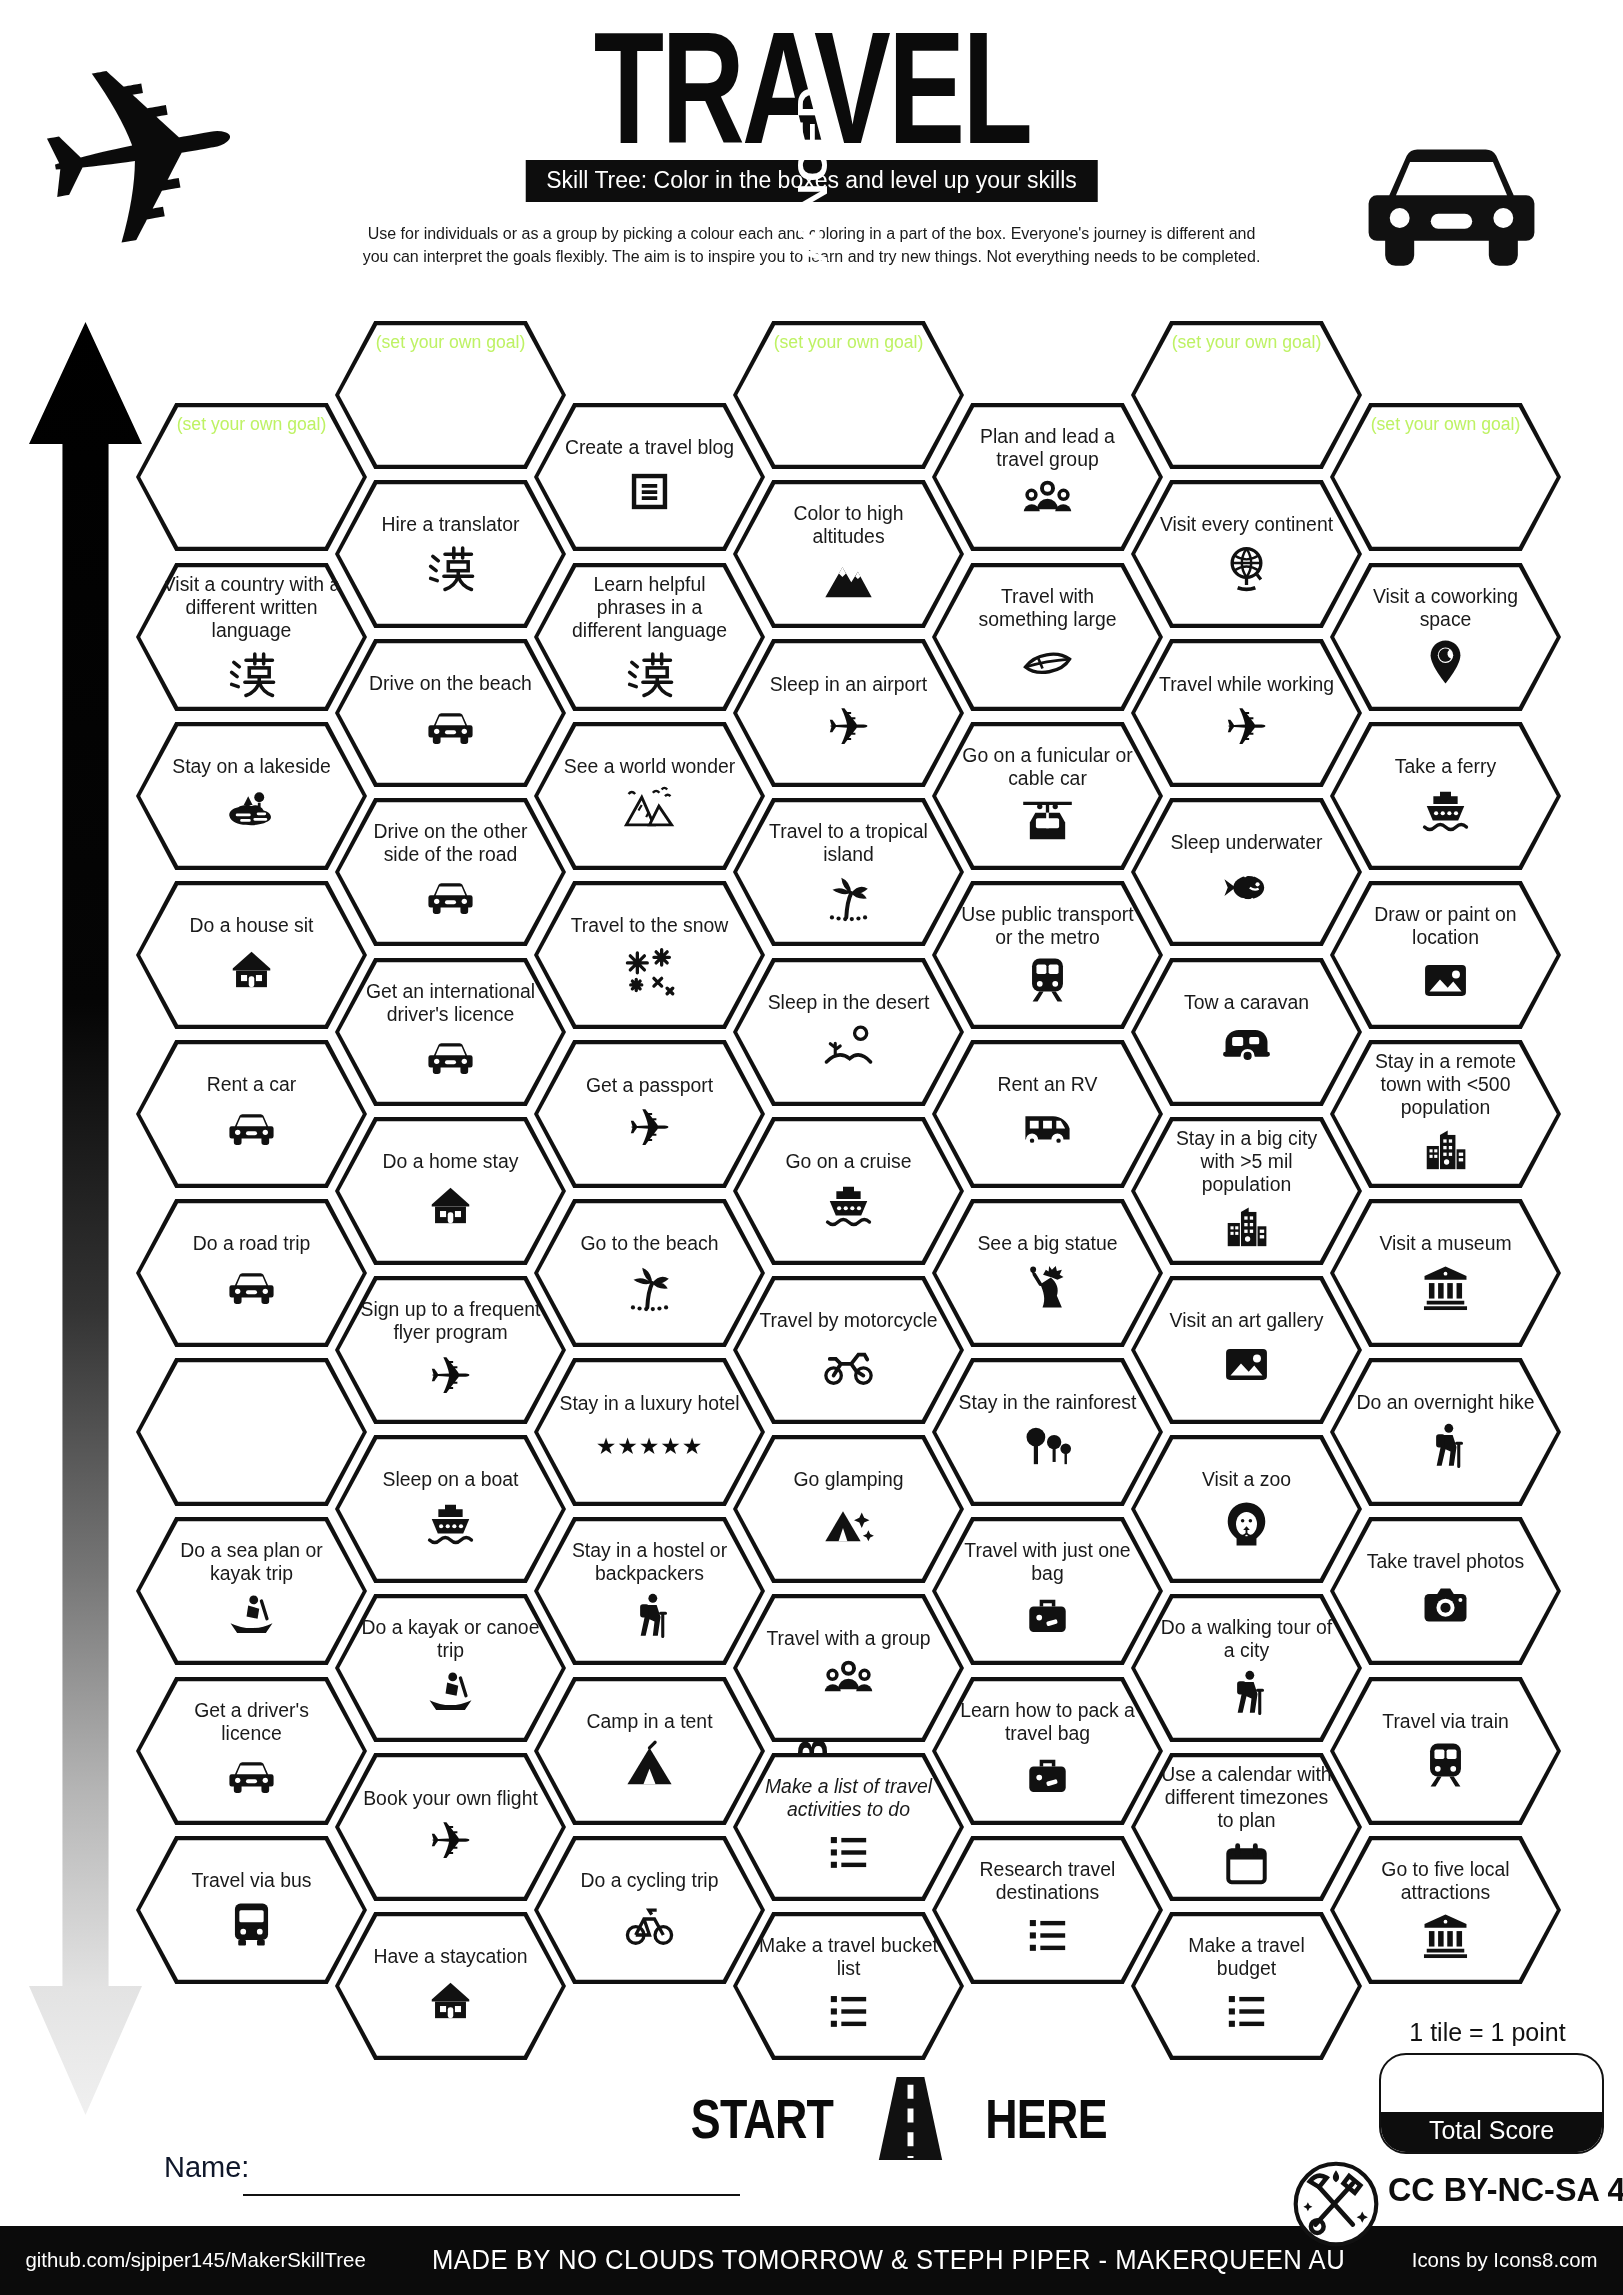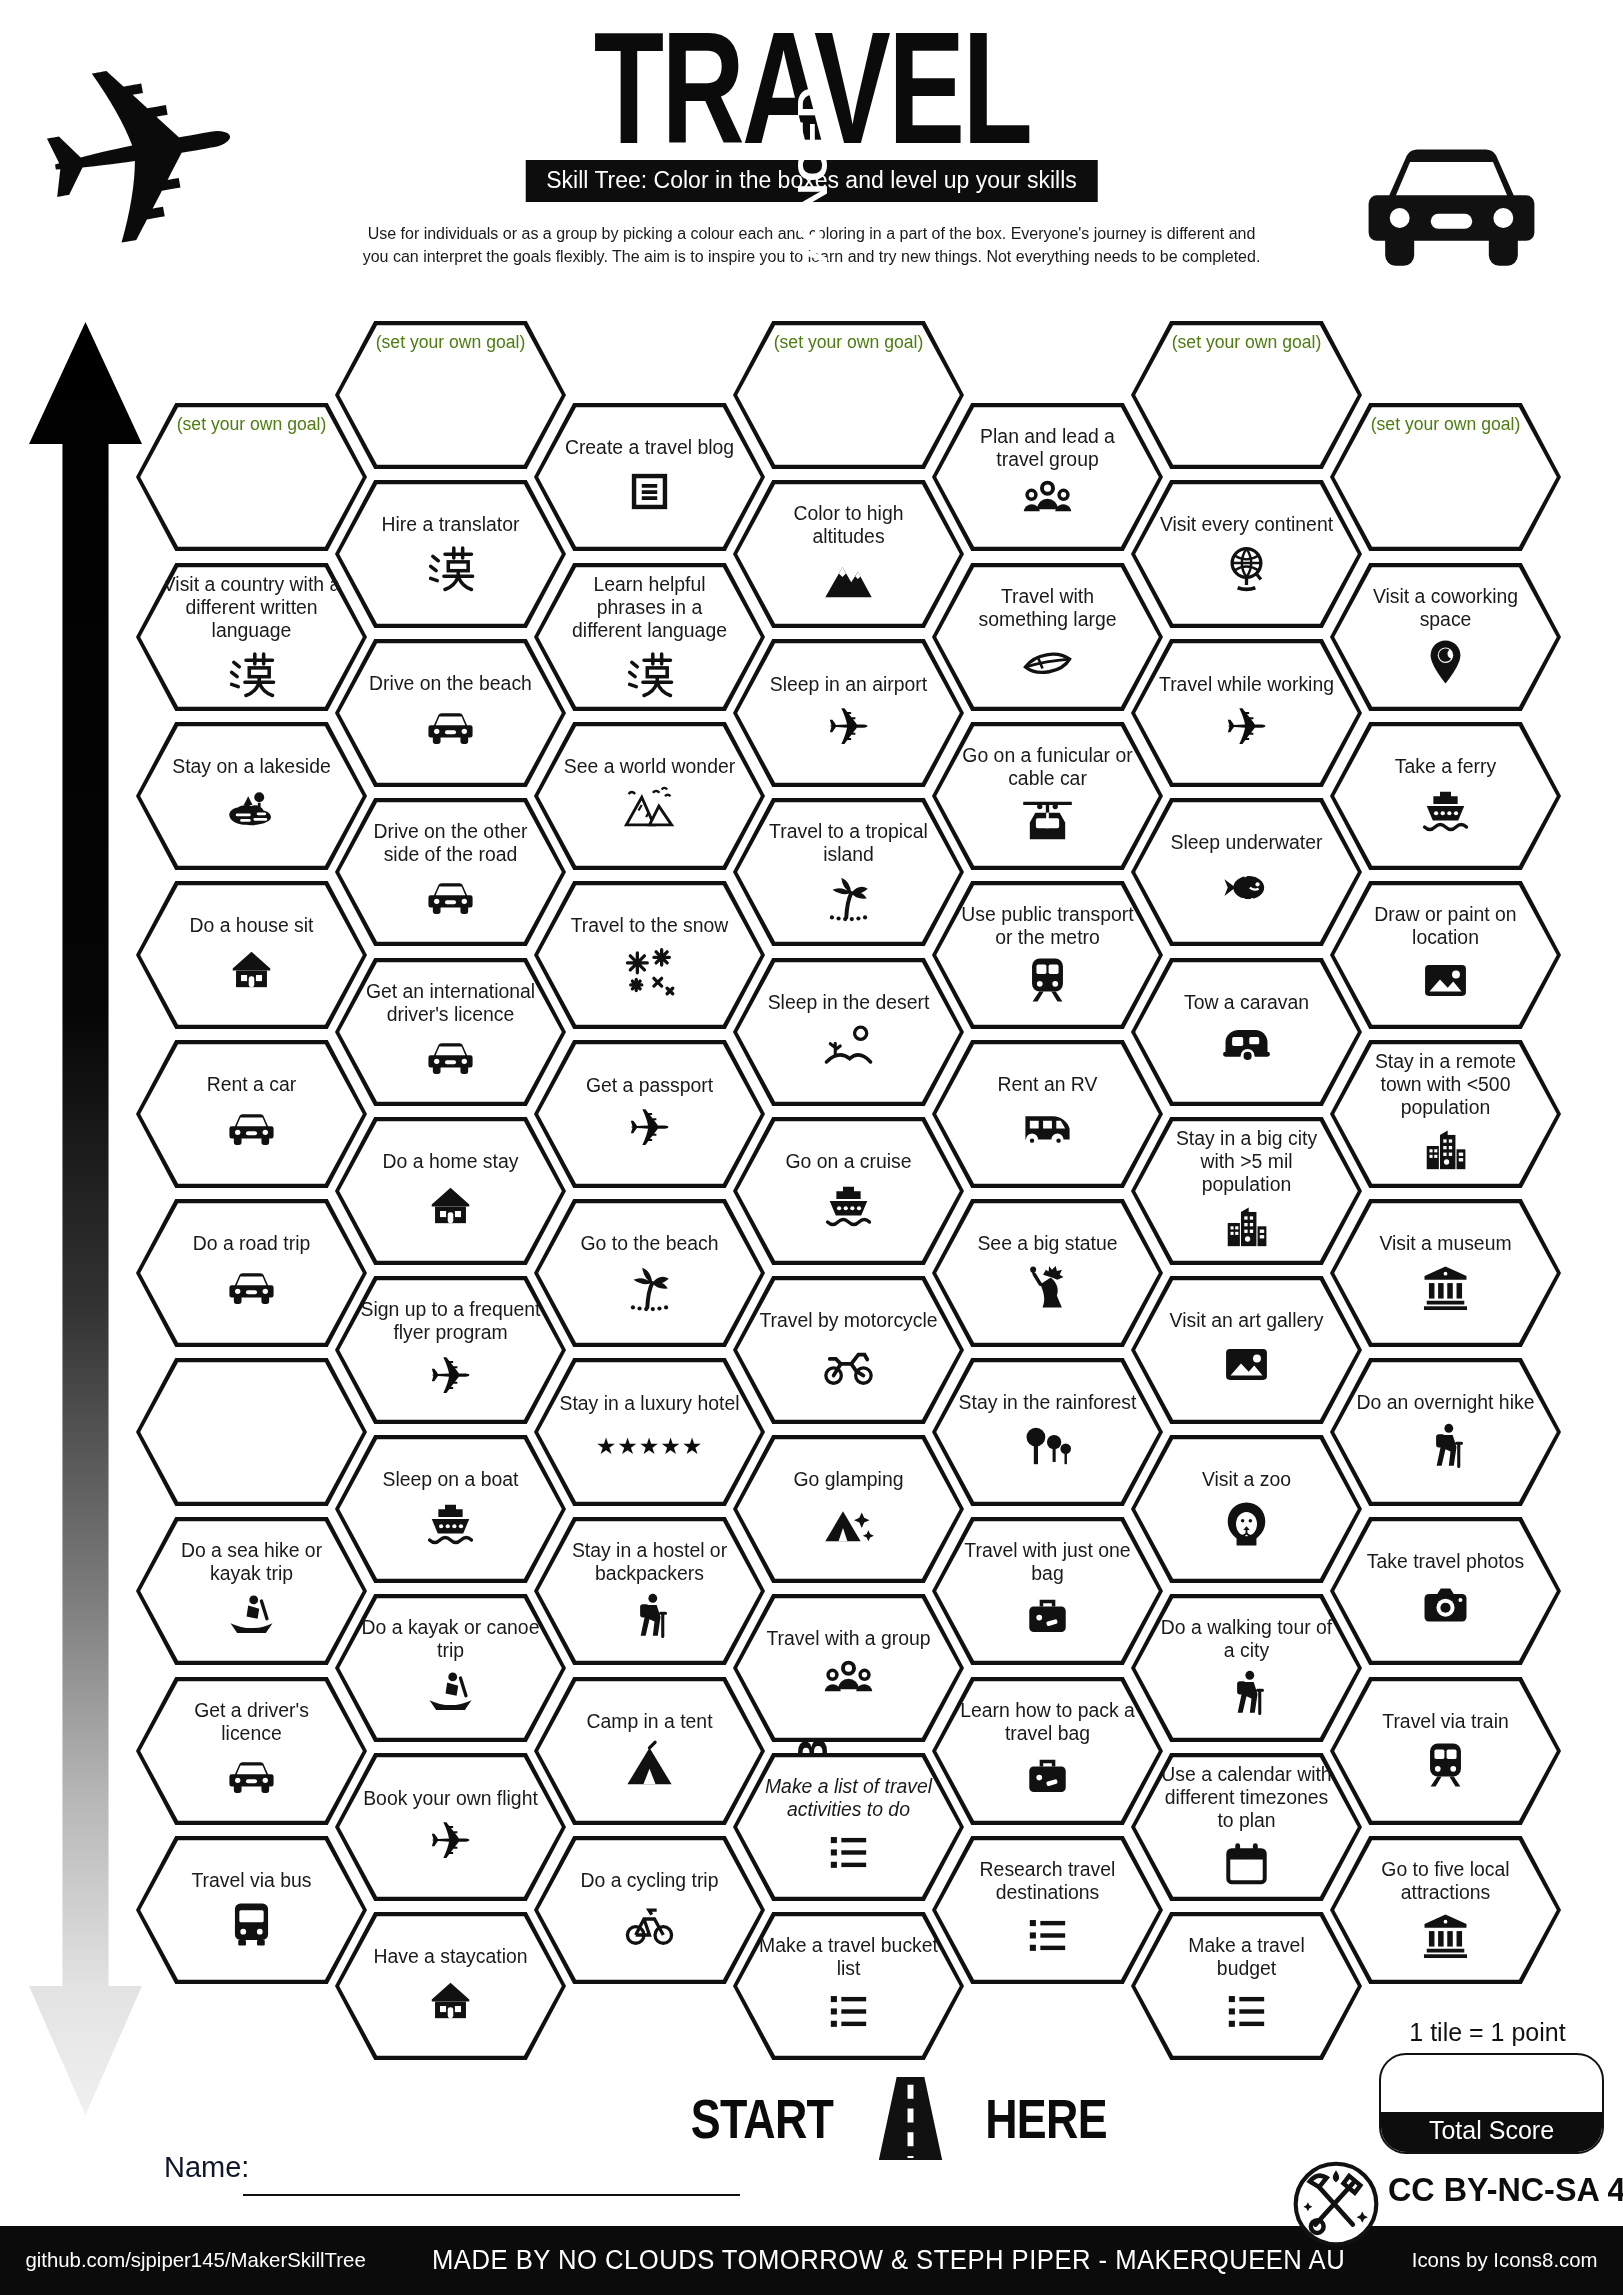--- a/index.html
+++ b/index.html
@@ -30,21 +30,21 @@
   
   .hex-grid{position:absolute;left:0;top:0;width:100%;height:100%;}
   .hex{position:absolute;width:231px;height:148px;background:#101010;
        clip-path:polygon(17% 0,83% 0,100% 50%,83% 100%,17% 100%,0 50%);}
   .hex-in{position:absolute;left:4.2px;top:4.2px;right:4.2px;bottom:4.2px;background:#fff;
           clip-path:polygon(17% 0,83% 0,100% 50%,83% 100%,17% 100%,0 50%);}
   .hex-content{position:absolute;left:25.4px;right:25.4px;top:0;bottom:0;display:flex;
                flex-direction:column;align-items:center;justify-content:center;gap:5.6px;text-align:center;}
   .hex.goal .hex-content{justify-content:flex-start;padding-top:11px;}
   .hex-label{font-size:19.4px;line-height:1.18;color:#1a1a1a;}
-  .goal-label{font-size:17.6px;color:#4d7c0f;}
+  .goal-label{font-size:17.6px;color:#bef264;}
   .hex-icon{display:flex;align-items:center;justify-content:center;min-height:51px;}
   .hex-icon svg{width:53px;height:53px;display:block;}
   .uni{line-height:1;color:#0d0d0d;}
 
   
   .start-here{position:absolute;left:673px;top:2058px;display:flex;align-items:center;gap:12px;}
   .sh-word{display:inline-block;font-size:56px;font-weight:800;letter-spacing:-0.9px;
            transform:scaleX(.8);transform-origin:center;color:#0b0b0b;}
   .road-icon svg{width:95px;height:121px;display:block;}
   .name-row{position:absolute;left:164px;top:2151px;font-size:29px;color:#0f172a;}
@@ -170,21 +170,21 @@
             </svg>
           </span>
         </div>
       </div>
       <div class="hex" style="left: 136px; top: 1358px;">
         <div class="hex-in"></div>
       </div>
       <div class="hex" style="left: 136px; top: 1517px;">
         <div class="hex-in"></div>
         <div class="hex-content">
-          <div class="hex-label">Do a sea hike or kayak trip</div>
+          <div class="hex-label">Do a sea plan or kayak trip</div>
           <span class="hex-icon">
             <svg viewBox="0 0 48 48">
               <circle cx="26" cy="9" r="4" fill="#111"></circle>
               <path d="M21 14l10 3-1.5 9-10-2z" fill="#111"></path>
               <path d="M33 10l5 16" stroke="#111" stroke-width="3" stroke-linecap="round"></path>
               <path d="M5 30q19 9 38 0l-6 9H11z" fill="#111"></path>
             </svg>
           </span>
         </div>
       </div>

